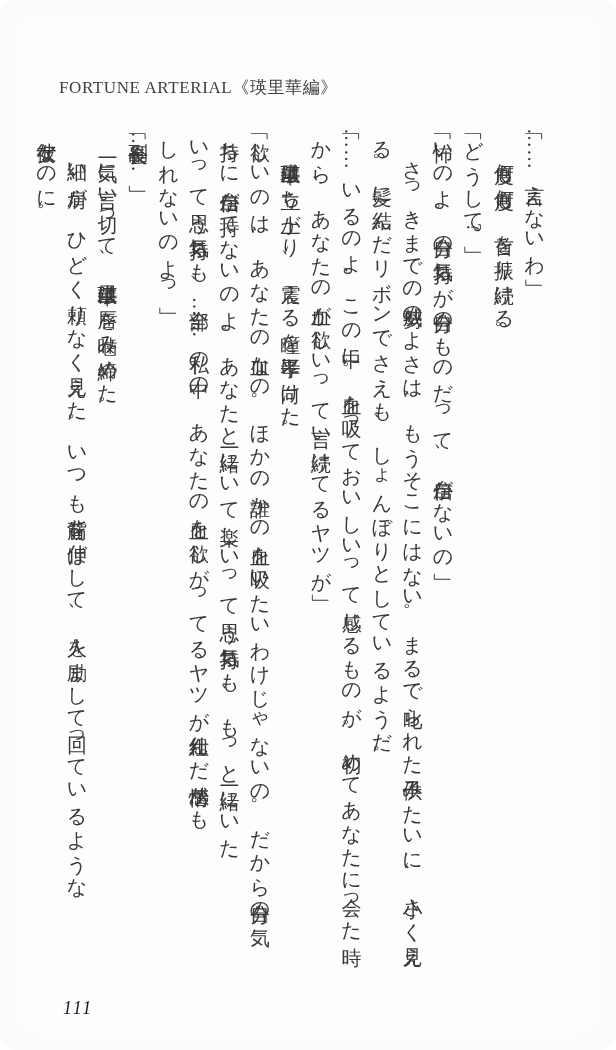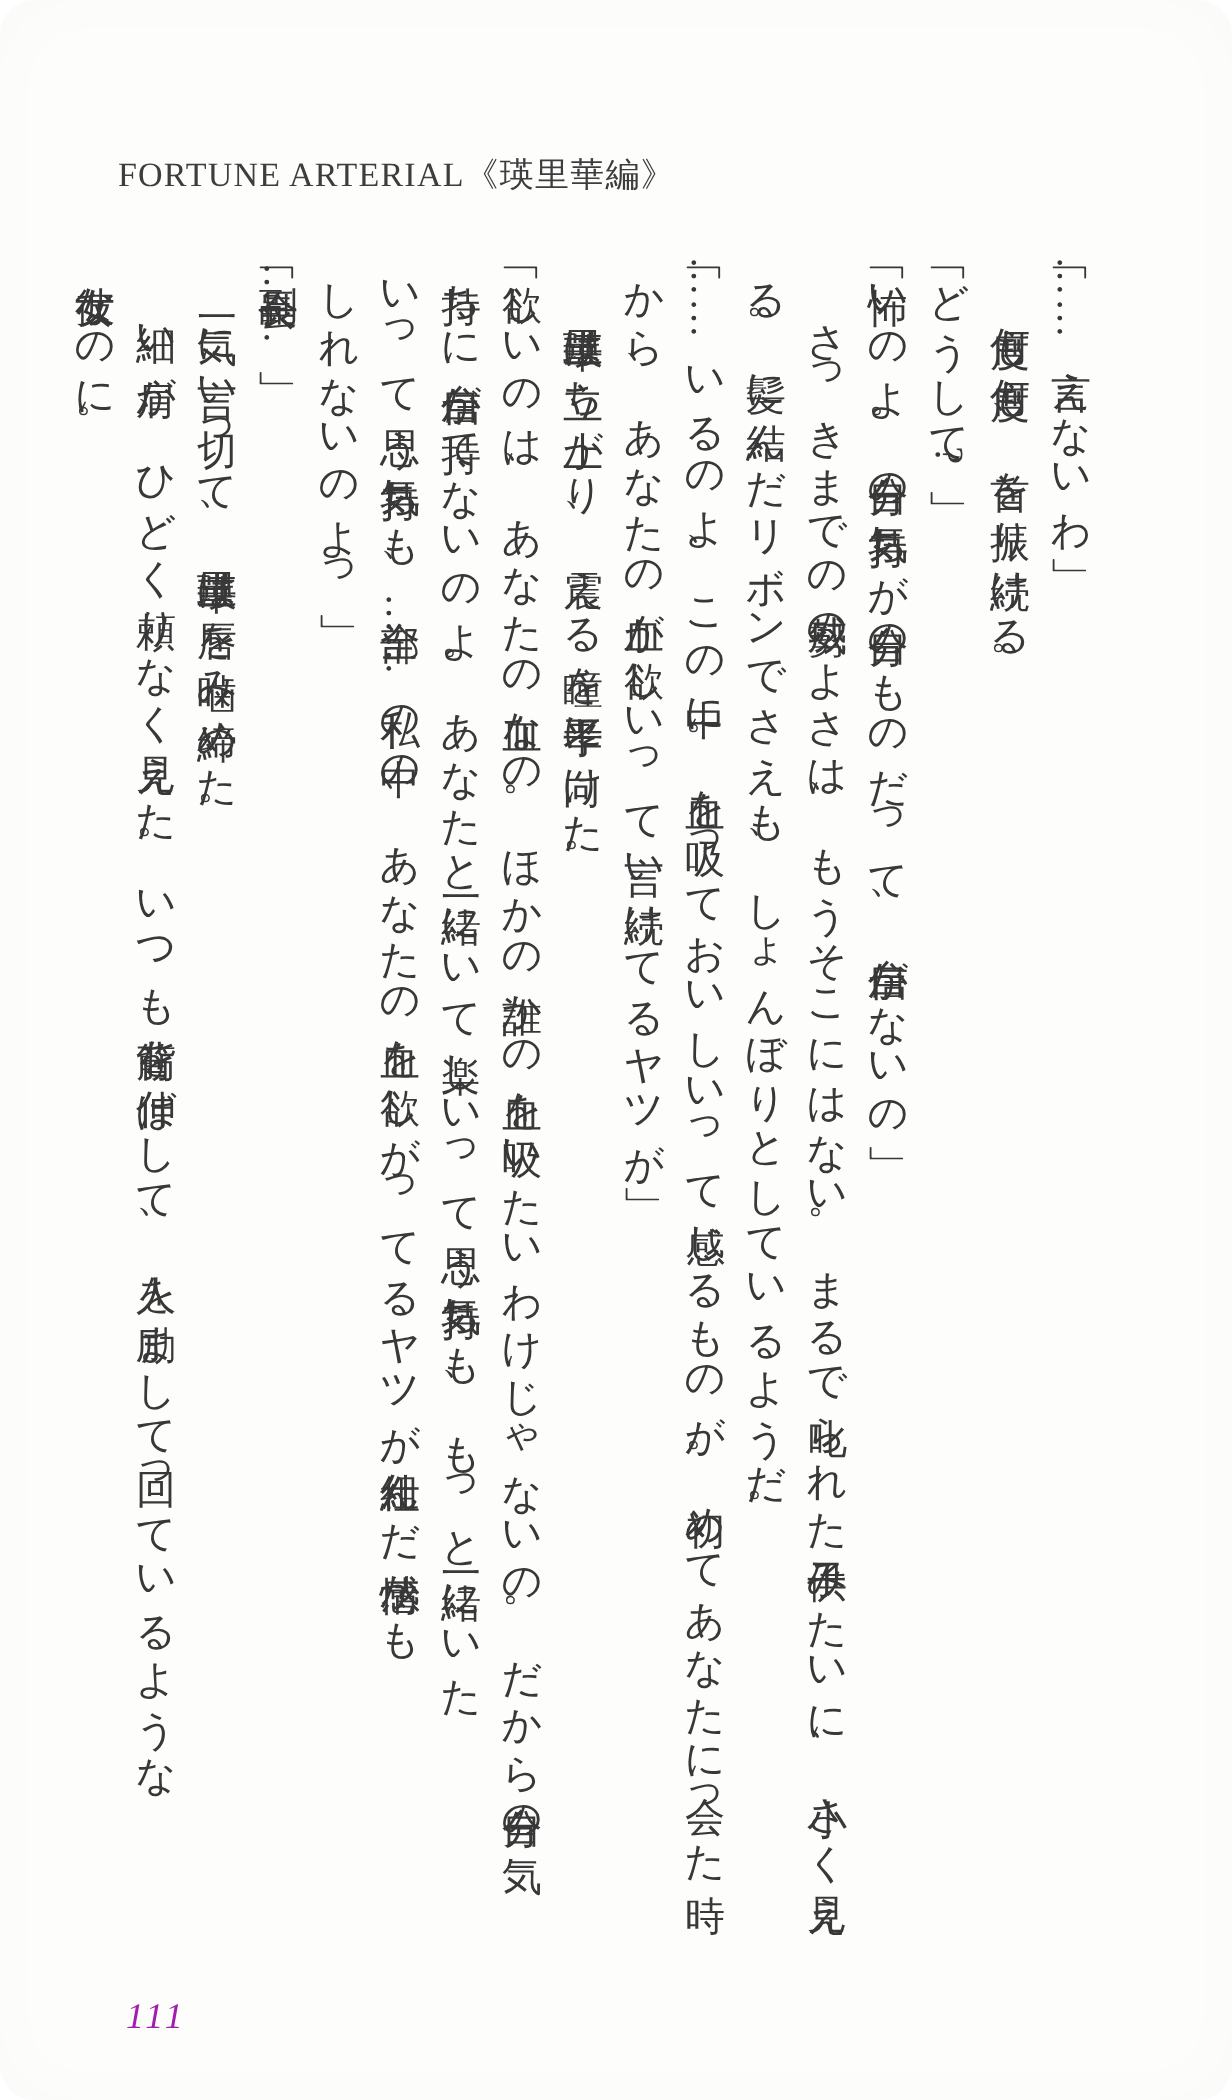--- a/index.html
+++ b/index.html
@@ -43,21 +43,21 @@
   .vline {
     white-space: nowrap;
   }
   .page-number {
     position: absolute;
     top: 998px;
     left: 63px;
     font-size: 18px;
     font-style: italic;
     letter-spacing: 2px;
-    color: #a21caf;
+    color: #0f172a;
   }
 </style>
 </head>
 <body>
 
 <div class="page">
 
   <div class="running-header">FORTUNE ARTERIAL《瑛里華編》</div>
 
   <div class="vtext">

